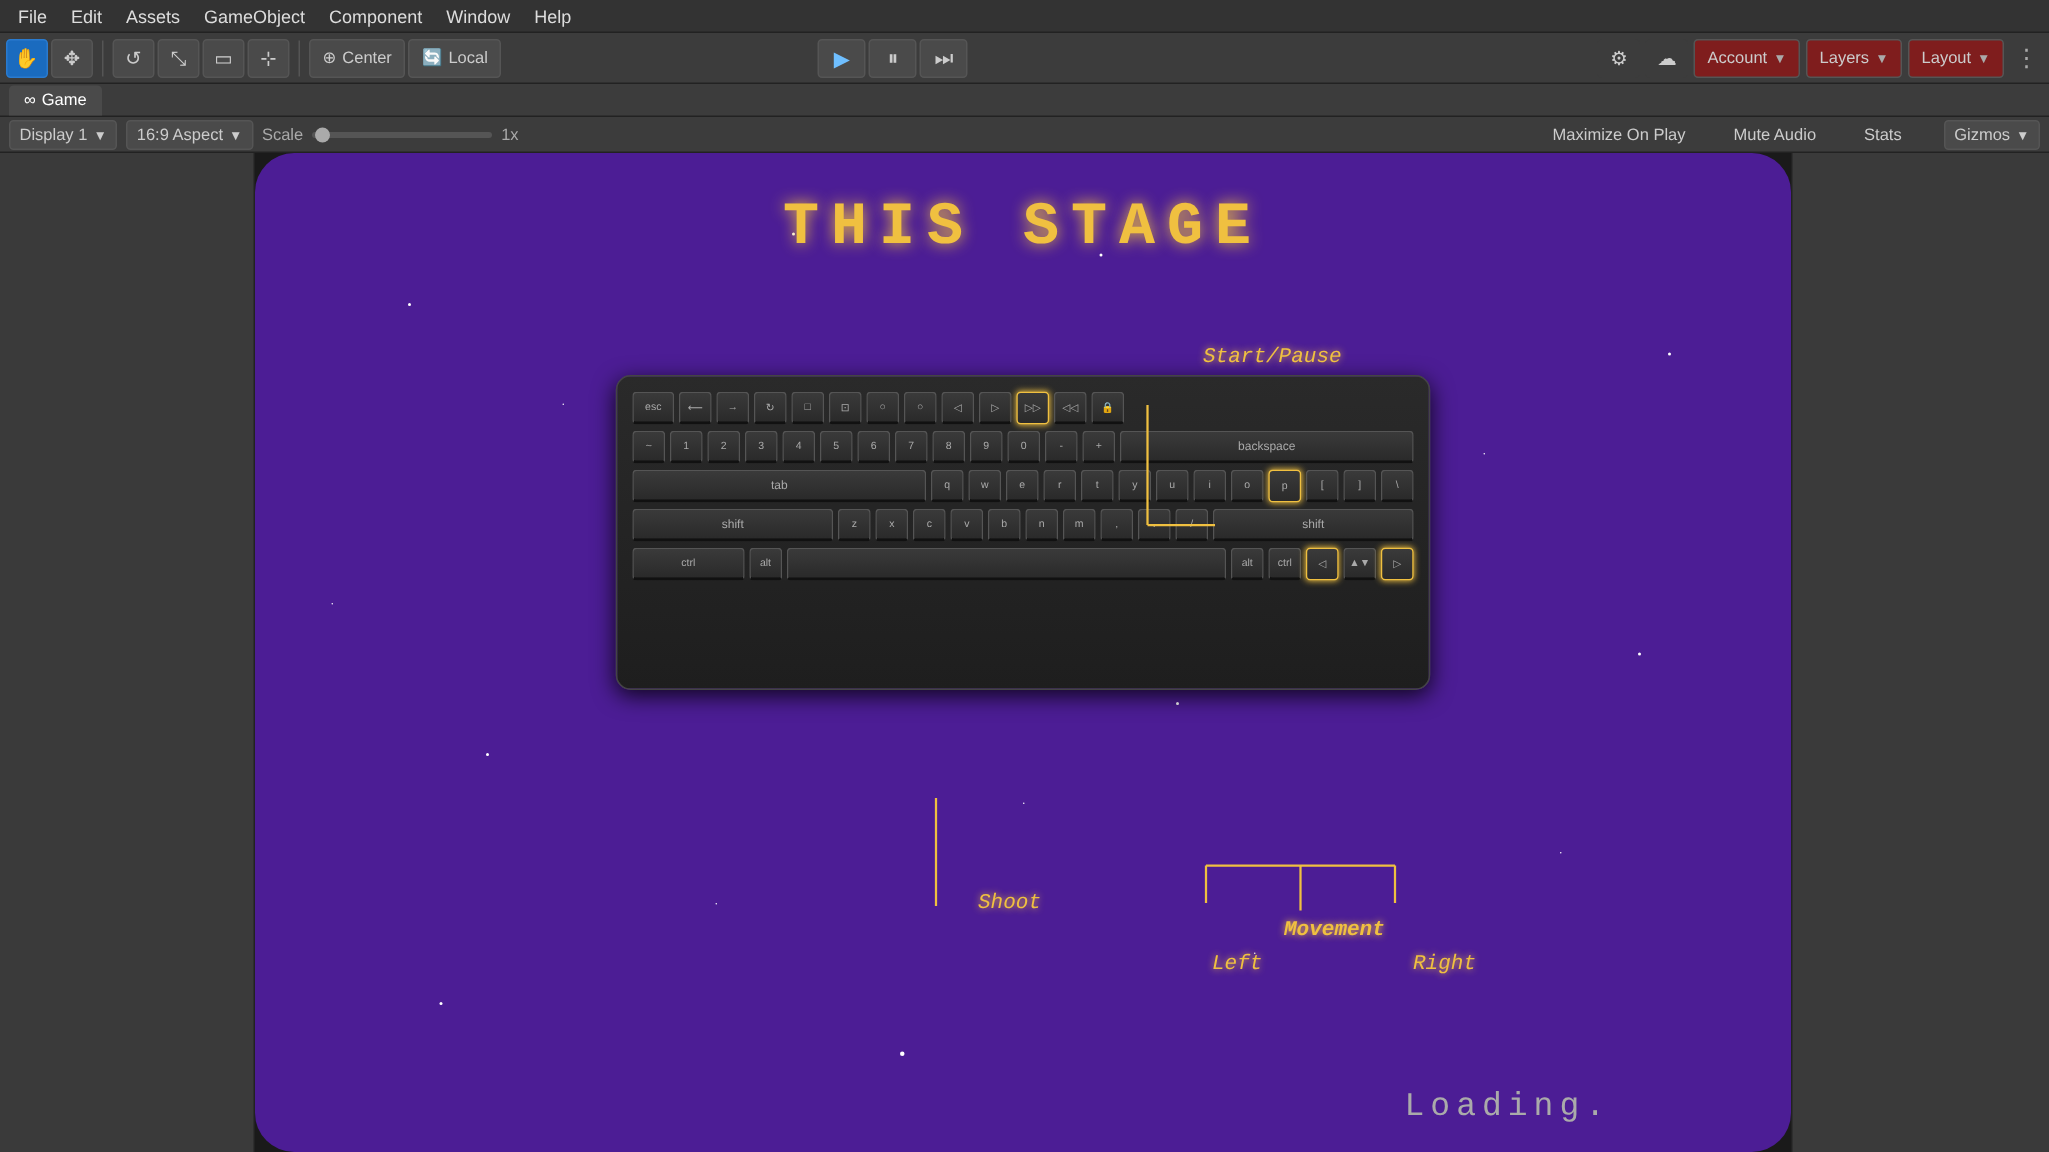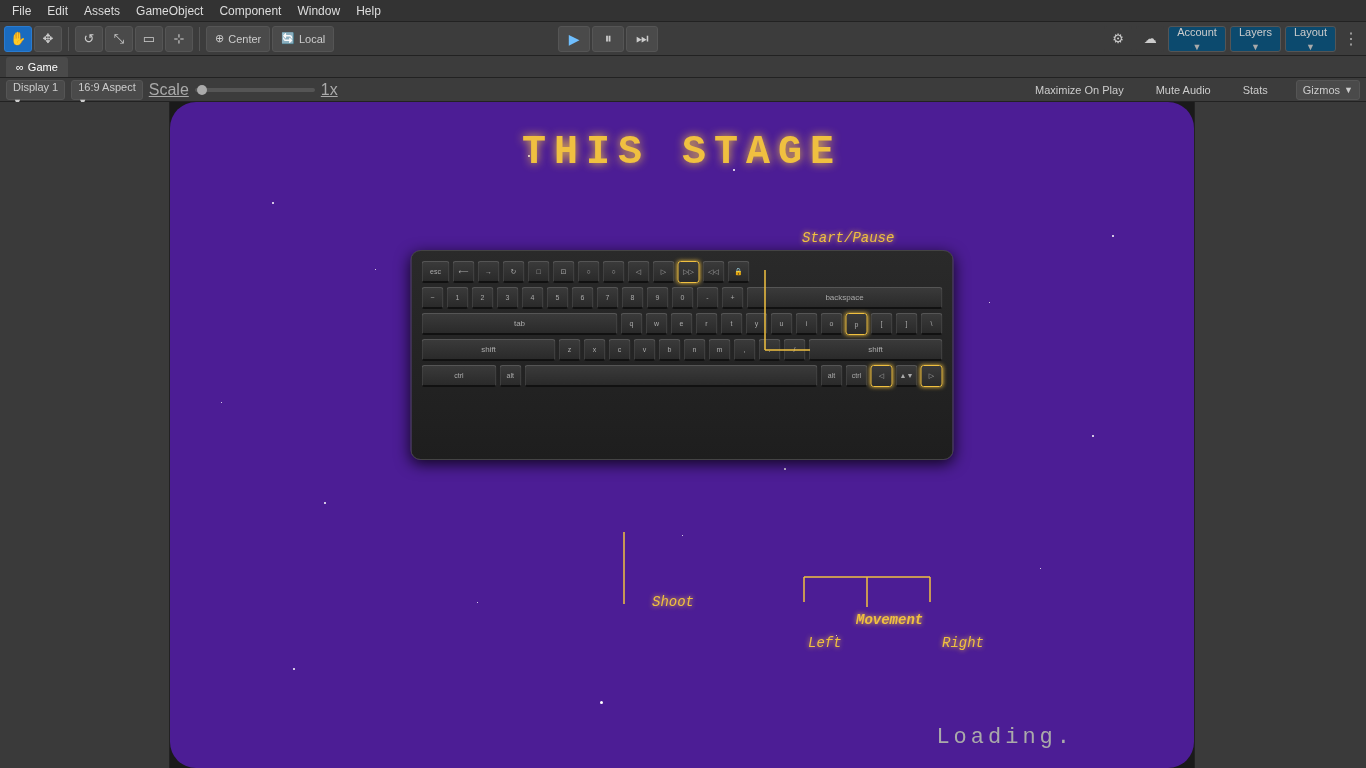--- a/index.html
+++ b/index.html
@@ -80,32 +80,31 @@
       font-size: 14px;
     }
     .right-controls {
       display: flex;
       align-items: center;
       gap: 4px;
       margin-left: auto;
     }
     .dropdown-btn {
       height: 26px;
-      background: #0c4a6e;
+      background: #7f1d1d;
       border: 1px solid #555;
       border-radius: 3px;
       display: flex;
       align-items: center;
       justify-content: center;
       cursor: pointer;
       color: #ccc;
       font-size: 11px;
       padding: 0 8px;
       gap: 4px;
-      flex-direction: column;
     }
     .dropdown-arrow { font-size: 9px; color: #aaa; }
     .more-btn {
       width: 22px;
       height: 26px;
       display: flex;
       align-items: center;
       justify-content: center;
       cursor: pointer;
       color: #aaa;
@@ -143,28 +142,28 @@
       border-bottom: 1px solid #222;
       padding: 0 6px;
       gap: 6px;
     }
     .game-dropdown {
       height: 20px;
       background: #4a4a4a;
       border: 1px solid #555;
       border-radius: 3px;
       display: flex;
+      align-items: center;
       padding: 0 6px;
       gap: 4px;
       cursor: pointer;
       font-size: 11px;
       color: #ccc;
-      flex-direction: column;
-    }
-    .scale-label { font-size: 16px; color: #aaa; text-decoration: underline; }
+    }
+    .scale-label { font-size: 11px; color: #aaa; }
     .scale-slider {
       width: 120px;
       height: 4px;
       background: #555;
       border-radius: 2px;
       position: relative;
     }
     .scale-slider-thumb {
       width: 10px;
       height: 10px;

